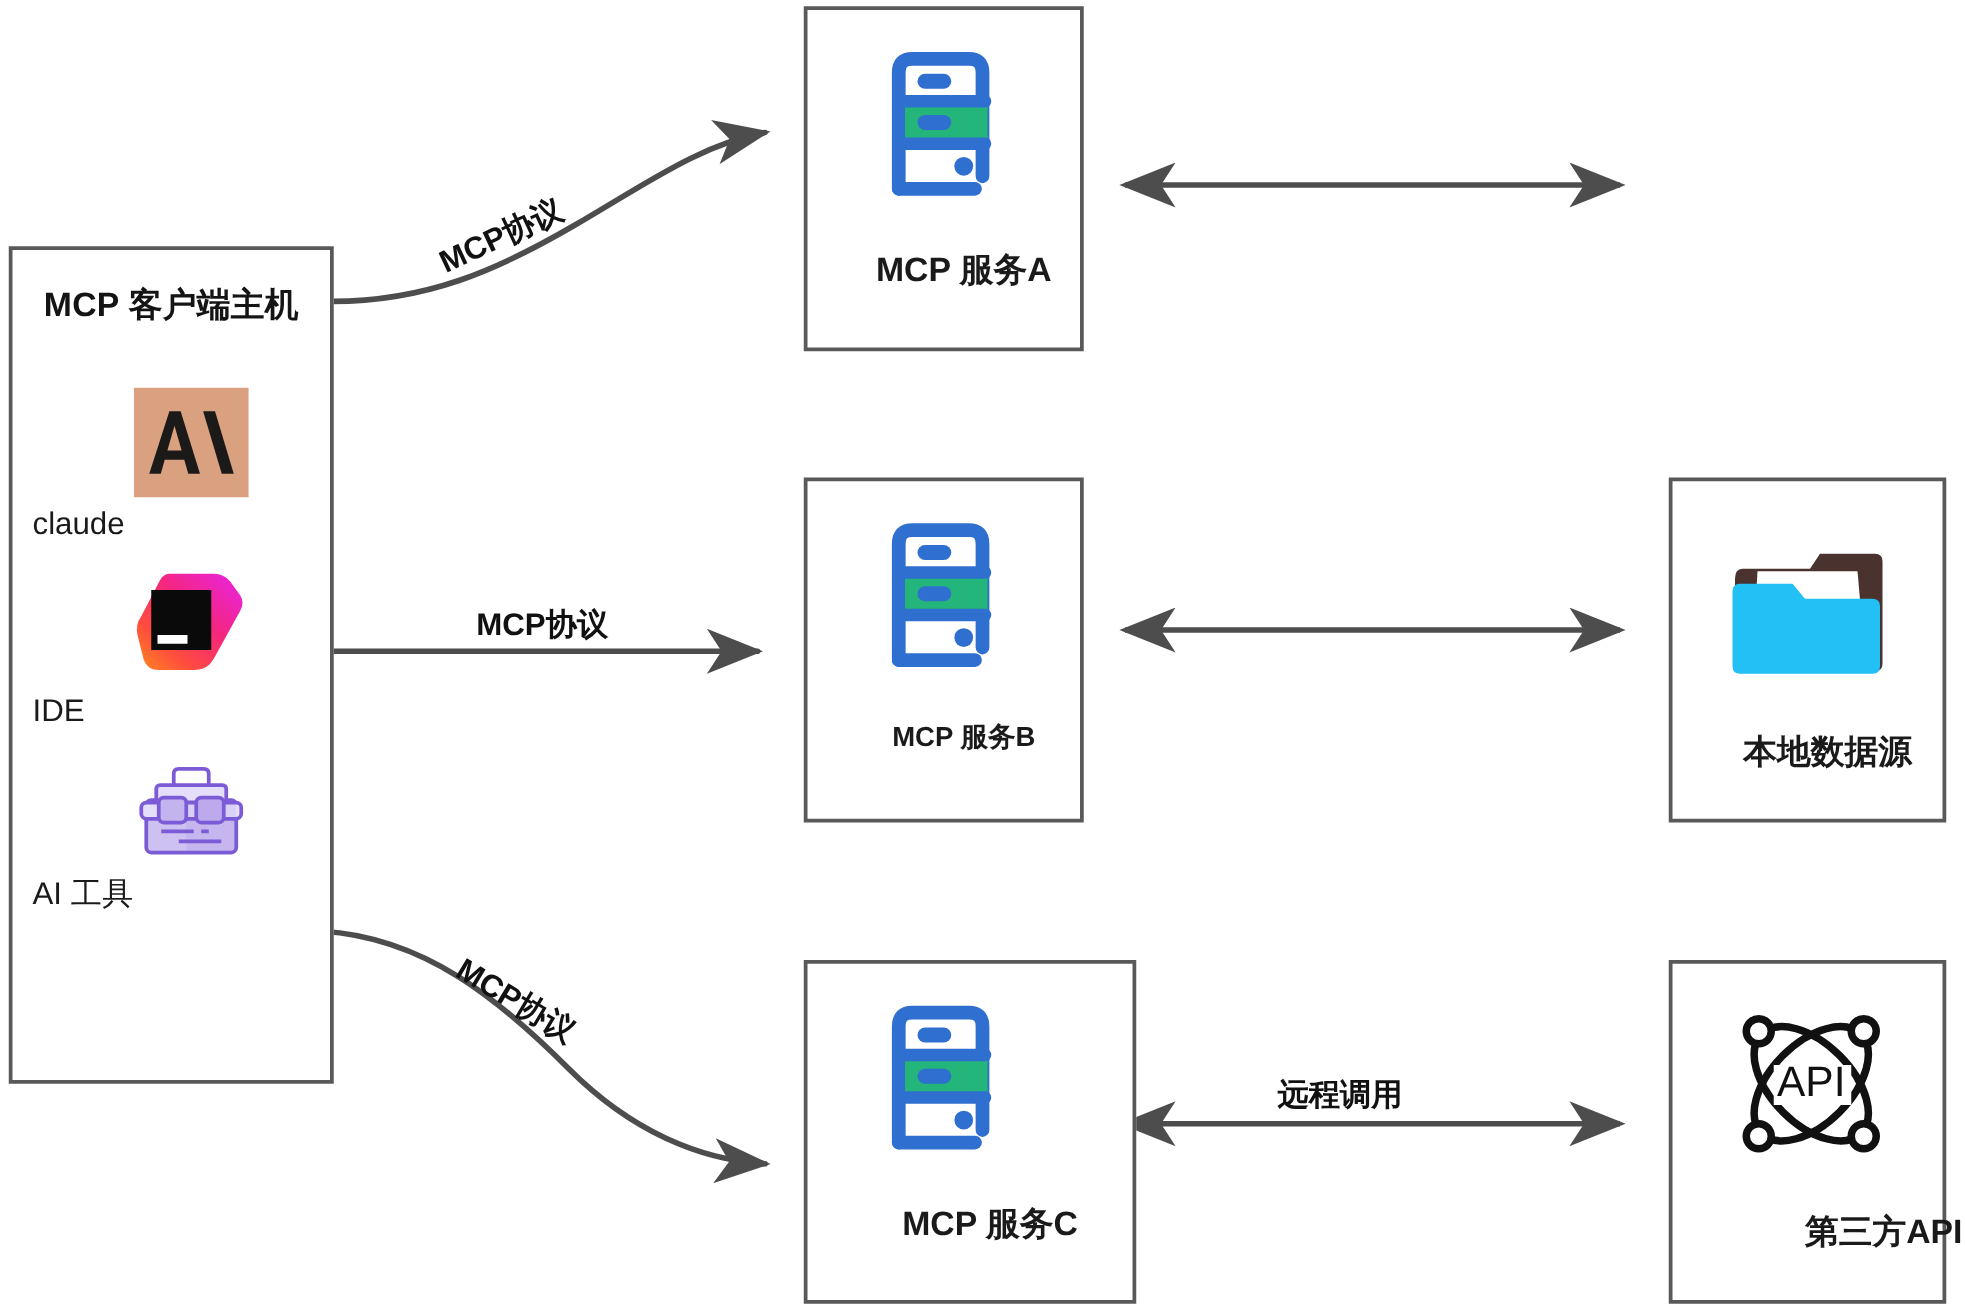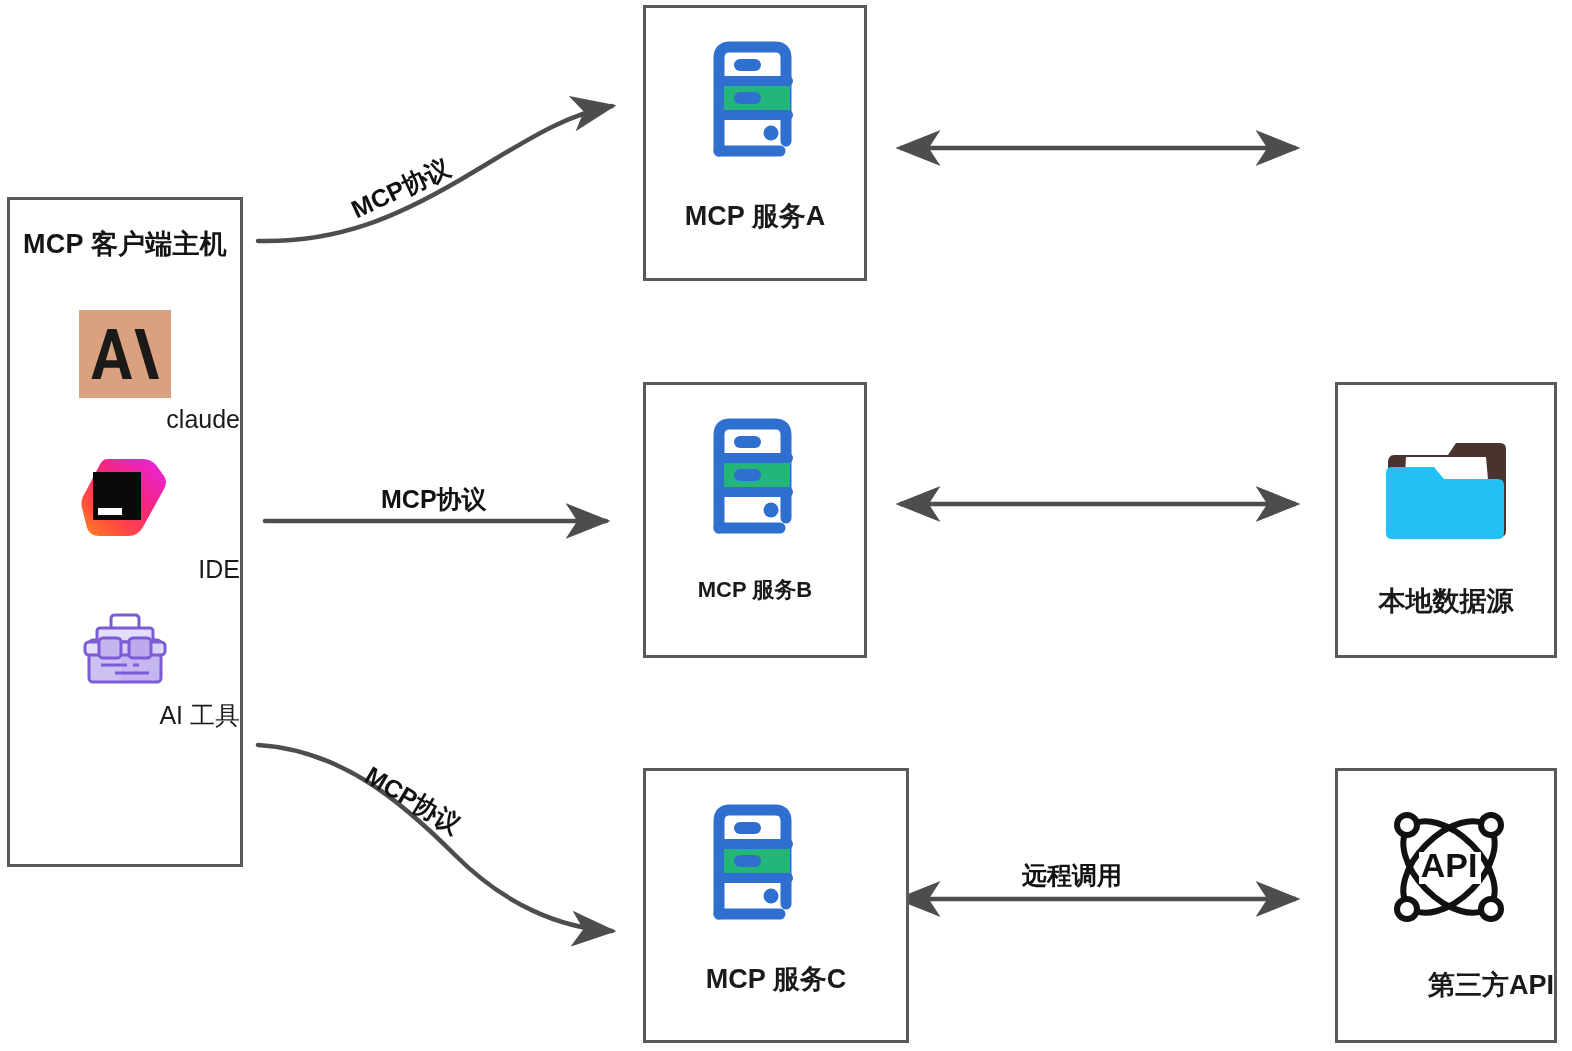--- a/index.html
+++ b/index.html
@@ -24,20 +24,21 @@
     top: 0;
     width: 1572px;
     height: 1051px;
     pointer-events: none;
   }
   .node-box {
     position: absolute;
     box-sizing: border-box;
     border: 3px solid #595959;
     background: #ffffff;
+    padding-left: 16px;
   }
   .node-label {
     position: absolute;
     width: 100%;
     text-align: center;
     color: #1a1a1a;
     font-weight: bold;
     white-space: nowrap;
   }
   .host-title {
@@ -46,21 +47,21 @@
     width: 100%;
     text-align: center;
     font-size: 27px;
     font-weight: bold;
     color: #141414;
     letter-spacing: .2px;
   }
   .client-item {
     position: absolute;
     width: 100%;
-    text-align: right;
+    text-align: left;
   }
   .client-icon {
     margin: 0 auto;
     position: relative;
   }
   .client-caption {
     margin-top: 9px;
     font-size: 25px;
     color: #1a1a1a;
     font-weight: normal;
@@ -109,21 +110,21 @@
   </svg>
 
   <div class="edge-label" style="left:346px; top:196px; transform: rotate(-25deg);">MCP协议</div>
 
   <div class="edge-label" style="left:381px; top:483px;">MCP协议</div>
 
   <div class="edge-label" style="left:376px; top:759px; transform: rotate(31deg);">MCP协议</div>
 
   <div class="edge-label" style="left:1022px; top:859px;">远程调用</div>
 
-  <div class="node-box" style="left:7px; top:197px; width:236px; height:670px;">
+  <div class="node-box" style="left:7px; top:197px; width:260px; height:670px;">
 
     <div class="host-title" style="top:26px;">MCP 客户端主机</div>
 
     <div class="client-item" style="top:110px;">
       <div class="client-icon" style="width:92px;height:88px;">
         <svg width="92" height="88" viewBox="0 0 92 88" class="srv">
           <rect x="0" y="0" width="92" height="88" fill="#d9a180"></rect>
           <g fill="#1c1a19">
 
             <path d="M28.5 19 L37.5 19 L53 69 L43.6 69 L40.4 57.8 L24.8 57.8 L21.6 69 L12.4 69 Z M32.6 30.6 L26.9 50.3 L38.3 50.3 Z"></path>
@@ -254,21 +255,21 @@
 
         <path d="M24 30 L104 30 L110 98 L20 98 Z" fill="#ffffff"></path>
 
         <path d="M4 46 Q4 40 10 40 L52 40 L62 52 L116 52 Q122 52 122 58 L122 106 Q122 112 116 112 L10 112 Q4 112 4 106 Z" fill="#22c0f5"></path>
       </svg>
     </div>
     <div class="node-label" style="top:198px; font-size:27px;">本地数据源</div>
   </div>
 
   <div class="node-box" style="left:1335px; top:768px; width:222px; height:275px;">
-    <div class="icon-wrap" style="left:48px; top:33px; width:126px; height:126px;font-weight:bold;">
+    <div class="icon-wrap" style="left:48px; top:33px; width:126px; height:126px;">
       <svg width="126" height="126" viewBox="0 0 126 126" class="srv">
         <g fill="none" stroke="#111111" stroke-width="6" stroke-linecap="round">
 
           <ellipse cx="63" cy="63" rx="56" ry="32" transform="rotate(45 63 63)"></ellipse>
 
           <ellipse cx="63" cy="63" rx="56" ry="32" transform="rotate(-45 63 63)"></ellipse>
         </g>
 
         <g stroke="#111111" stroke-width="6" fill="#ffffff">
           <circle cx="21" cy="21" r="10"></circle>

